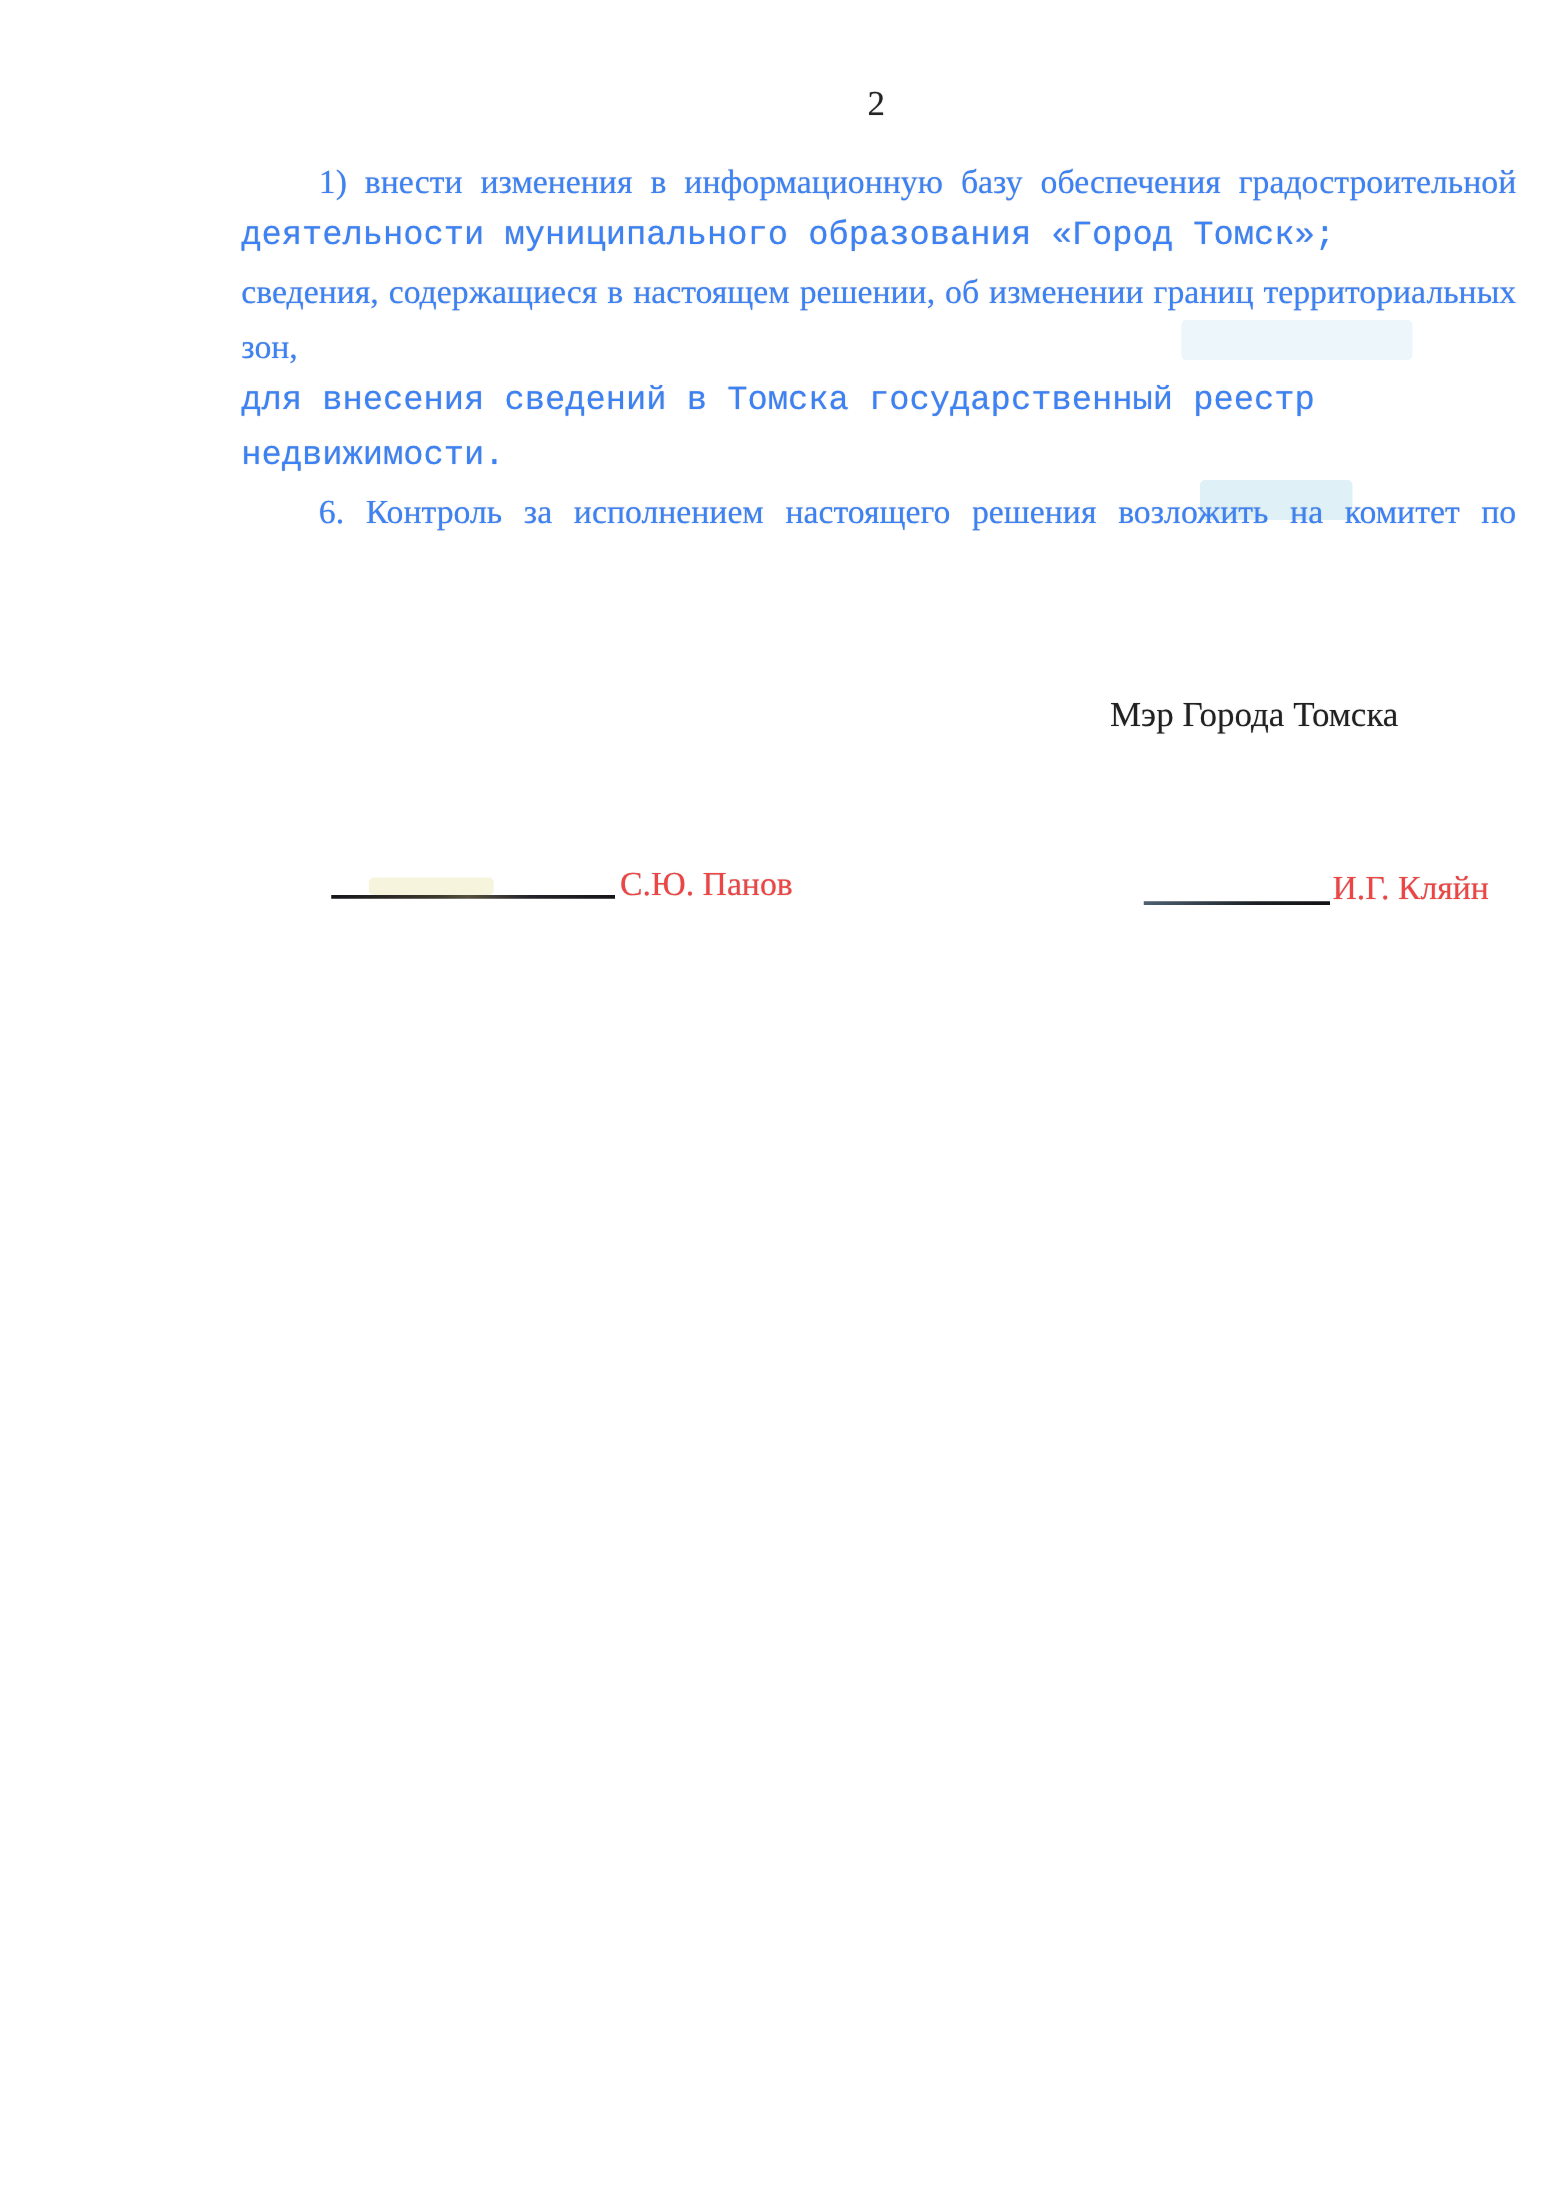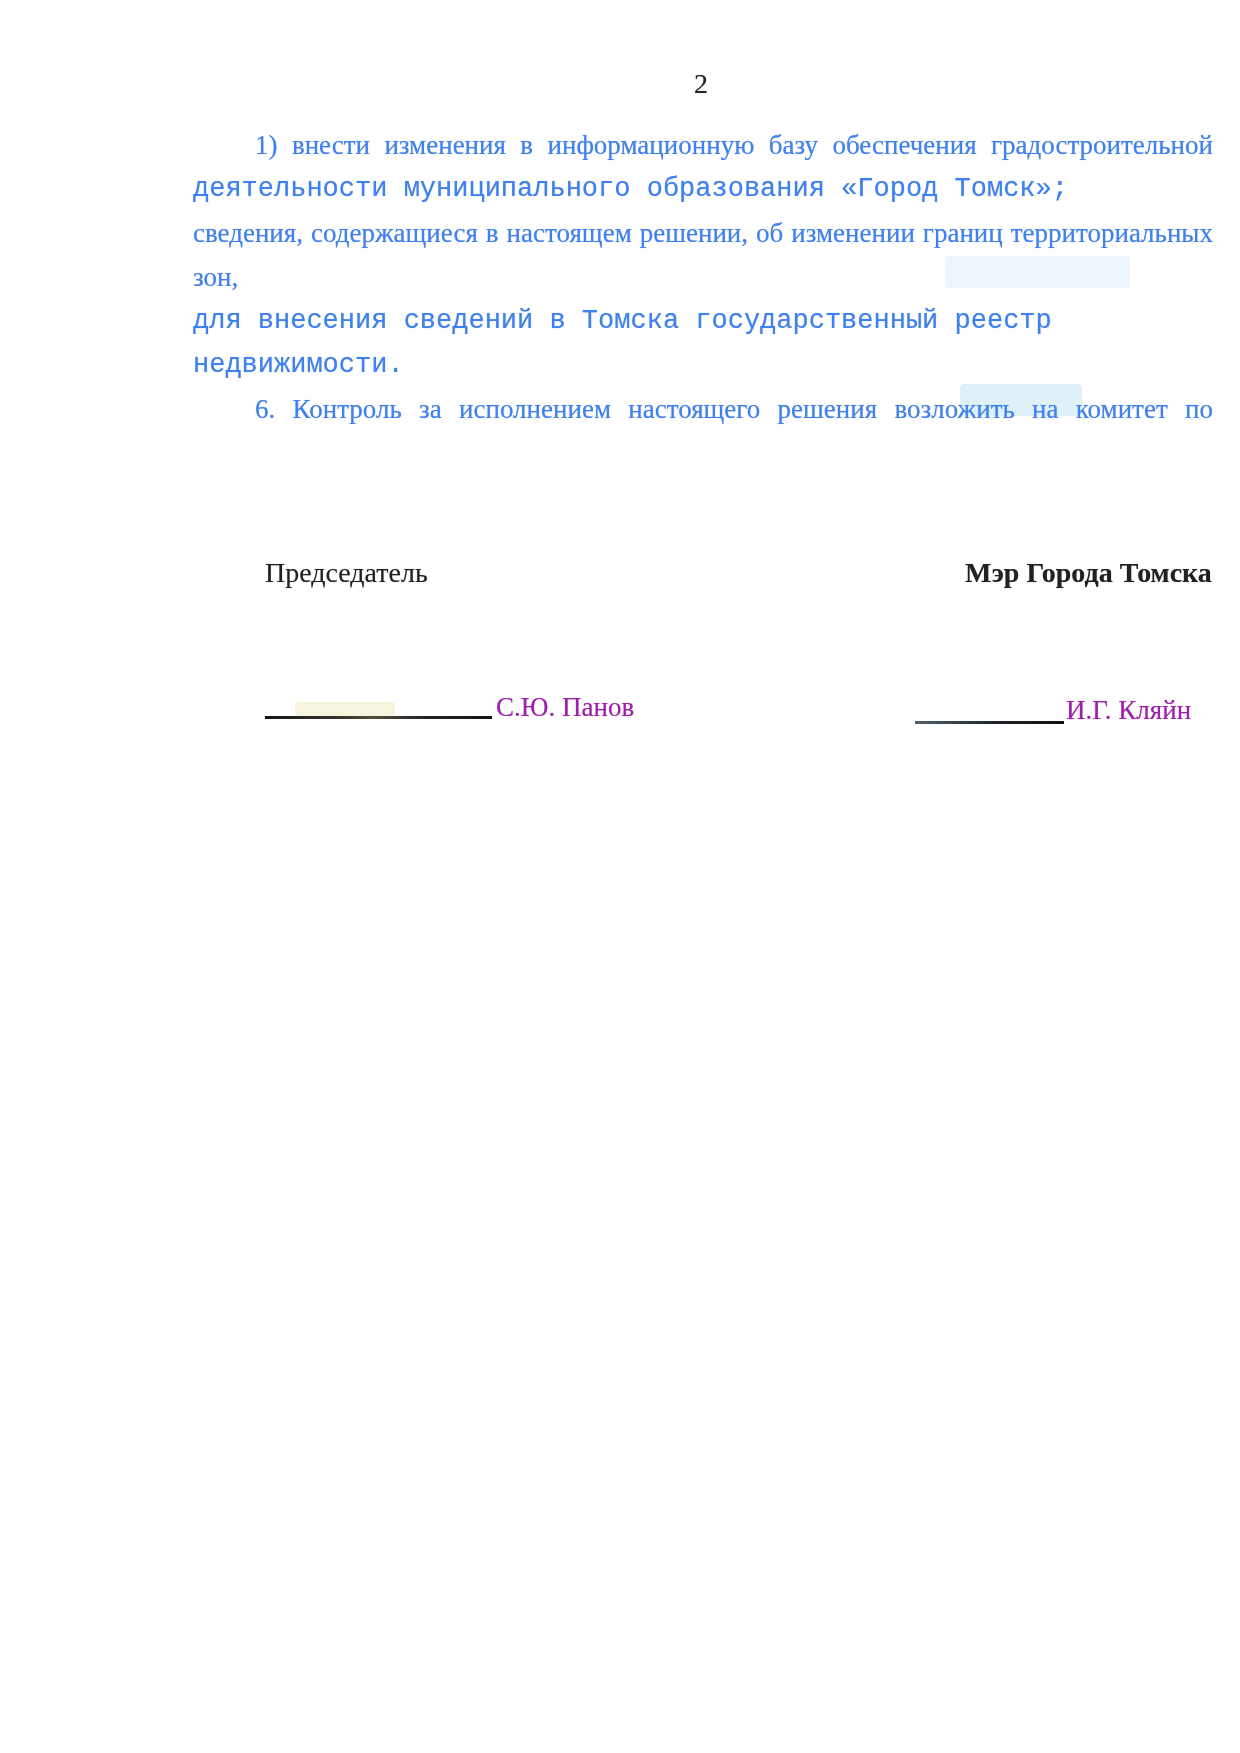--- a/index.html
+++ b/index.html
@@ -49,26 +49,26 @@
     text-indent: 62px;
   }
   .sig-title {
     position: absolute;
     font-size: 28px;
     line-height: 41px;
     color: #212121;
     text-shadow: 0 0 1px rgba(60,60,60,0.40);
   }
   .sig-title.left-col  { left: 265px; top: 552px; }
-  .sig-title.right-col { left: 965px; top: 552px; font-weight: bold; }
+  .sig-title.right-col { left: 888px; top: 552px; }
   .sig-name {
     position: absolute;
     font-size: 27px;
     line-height: 33px;
-    color: #a21caf;
+    color: #ef4444;
     text-shadow: 0 0 1px rgba(60,60,60,0.40);
   }
   .sig-name.left-col  { left: 496px; top: 691px; }
   .sig-name.right-col { left: 1066px; top: 694px; }
   .sig-line {
     position: absolute;
     height: 3px;
   }
   .sig-line.left-col {
     left: 265px; top: 716px; width: 227px;
@@ -100,21 +100,20 @@
 
   <div class="text-block">
     <div class="line indent">1) внести изменения в информационную базу обеспечения градостроительной</div>
     <div class="line last">деятельности муниципального образования «Город Томск»;</div>
     <div class="line">сведения, содержащиеся в настоящем решении, об изменении границ территориальных зон,</div>
     <div class="line last">для внесения сведений в Томска государственный реестр недвижимости.</div>
     <div class="line indent">6. Контроль за исполнением настоящего решения возложить на комитет по</div>
   </div>
 
   <div class="sig-title left-col">
-    <div>Председатель</div>
   </div>
 
   <div class="sig-title right-col">Мэр Города Томска</div>
 
   <div class="sig-line left-col"></div>
   <div class="sig-name left-col">С.Ю. Панов</div>
 
   <div class="sig-line right-col"></div>
   <div class="sig-name right-col">И.Г. Кляйн</div>
 

